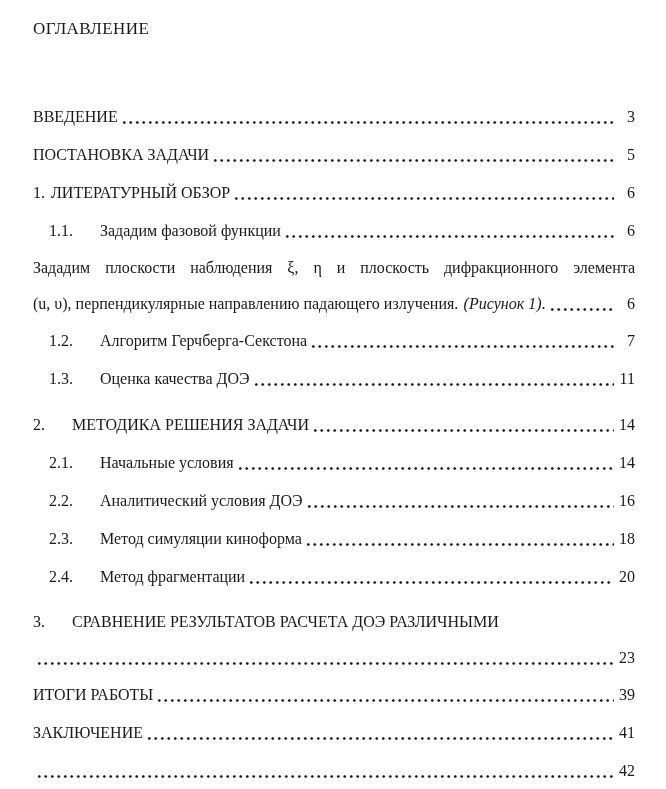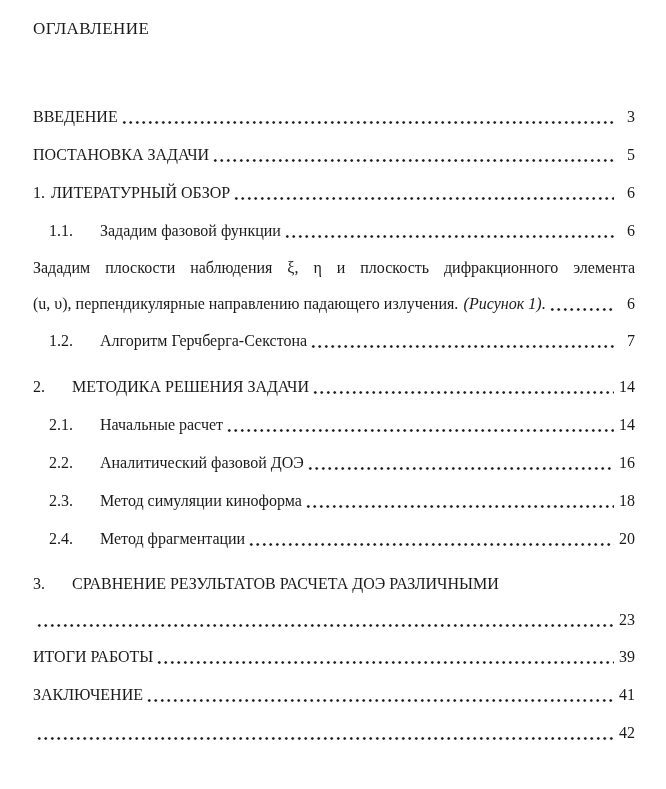--- a/index.html
+++ b/index.html
@@ -124,38 +124,44 @@
       </div>
     </div>
 
     <div class="entry lvl1">
       <span class="num num-sub">1.2.</span>
       <span class="label">Алгоритм Герчберга-Секстона</span>
       <span class="leader"></span>
       <span class="page-num">7</span>
     </div>
 
+    <div class="entry lvl1">
+      <span class="num num-sub">1.3.</span>
+      <span class="label">Оценка качества ДОЭ</span>
+      <span class="leader"></span>
+      <span class="page-num">11</span>
+    </div>
 
     <div class="entry sp-before">
       <span class="num num-tab">2.</span>
       <span class="label">МЕТОДИКА РЕШЕНИЯ ЗАДАЧИ</span>
       <span class="leader"></span>
       <span class="page-num">14</span>
     </div>
 
     <div class="entry lvl1">
       <span class="num num-sub">2.1.</span>
-      <span class="label">Начальные расчет</span>
+      <span class="label">Начальные условия</span>
       <span class="leader"></span>
       <span class="page-num">14</span>
     </div>
 
     <div class="entry lvl1">
       <span class="num num-sub">2.2.</span>
-      <span class="label">Аналитический фазовой ДОЭ</span>
+      <span class="label">Аналитический условия ДОЭ</span>
       <span class="leader"></span>
       <span class="page-num">16</span>
     </div>
 
     <div class="entry lvl1">
       <span class="num num-sub">2.3.</span>
       <span class="label">Метод симуляции киноформа</span>
       <span class="leader"></span>
       <span class="page-num">18</span>
     </div>

